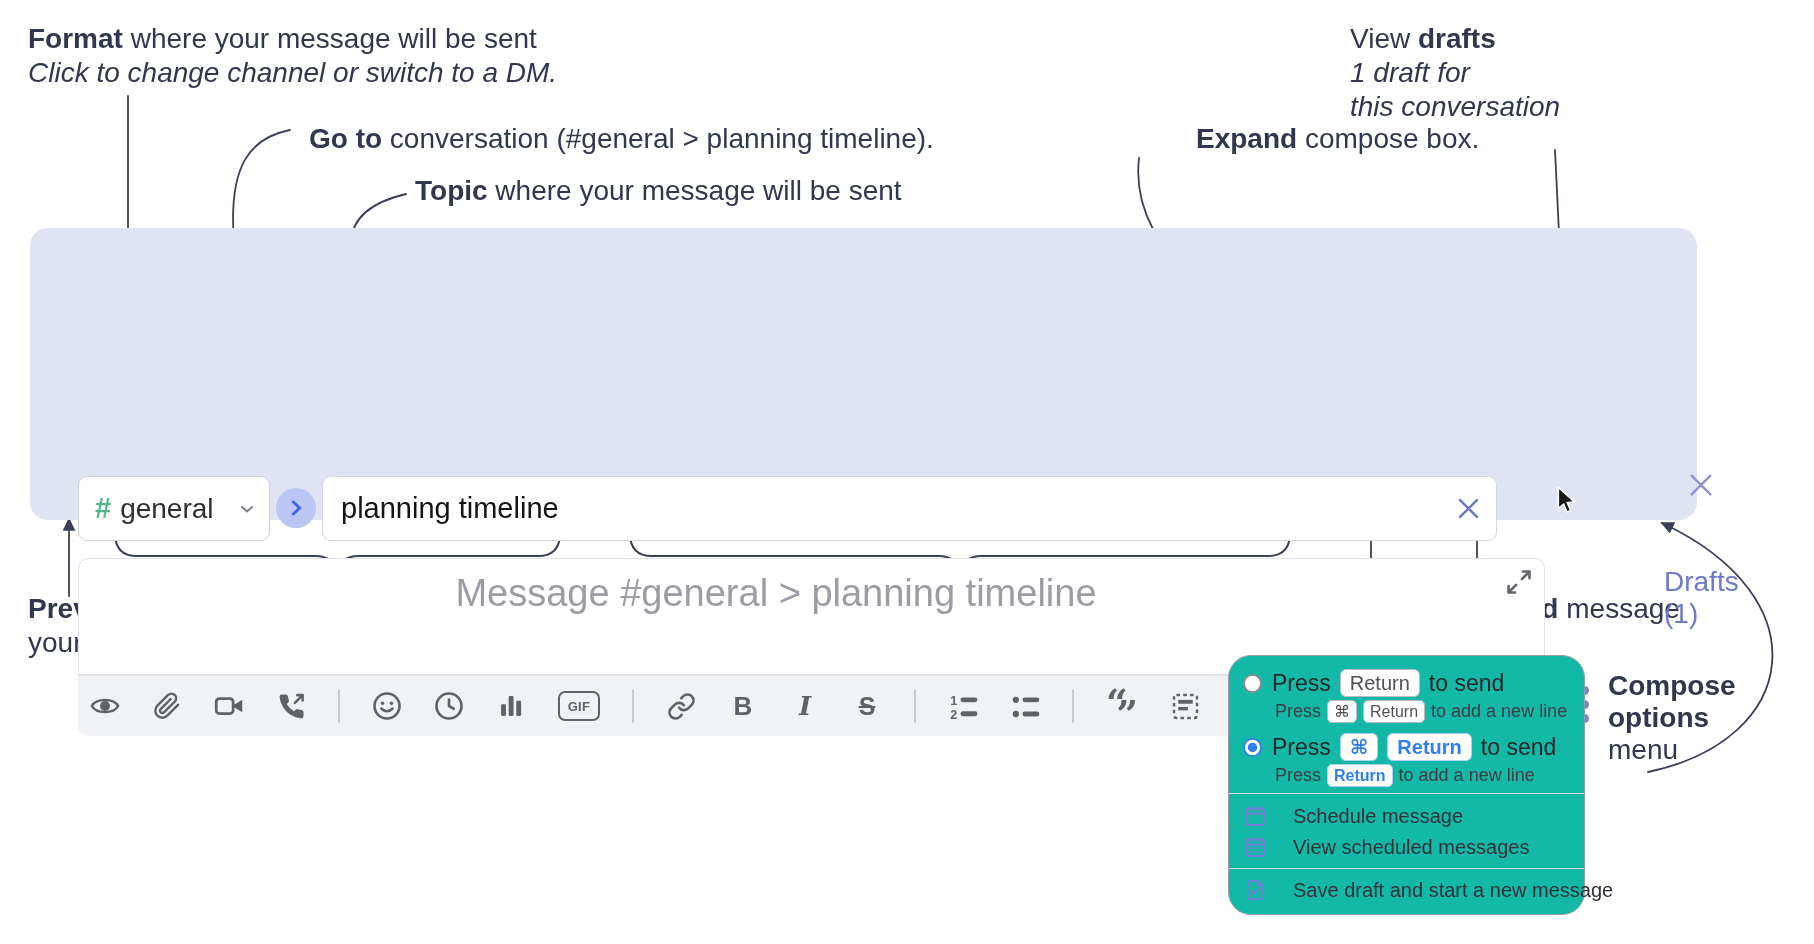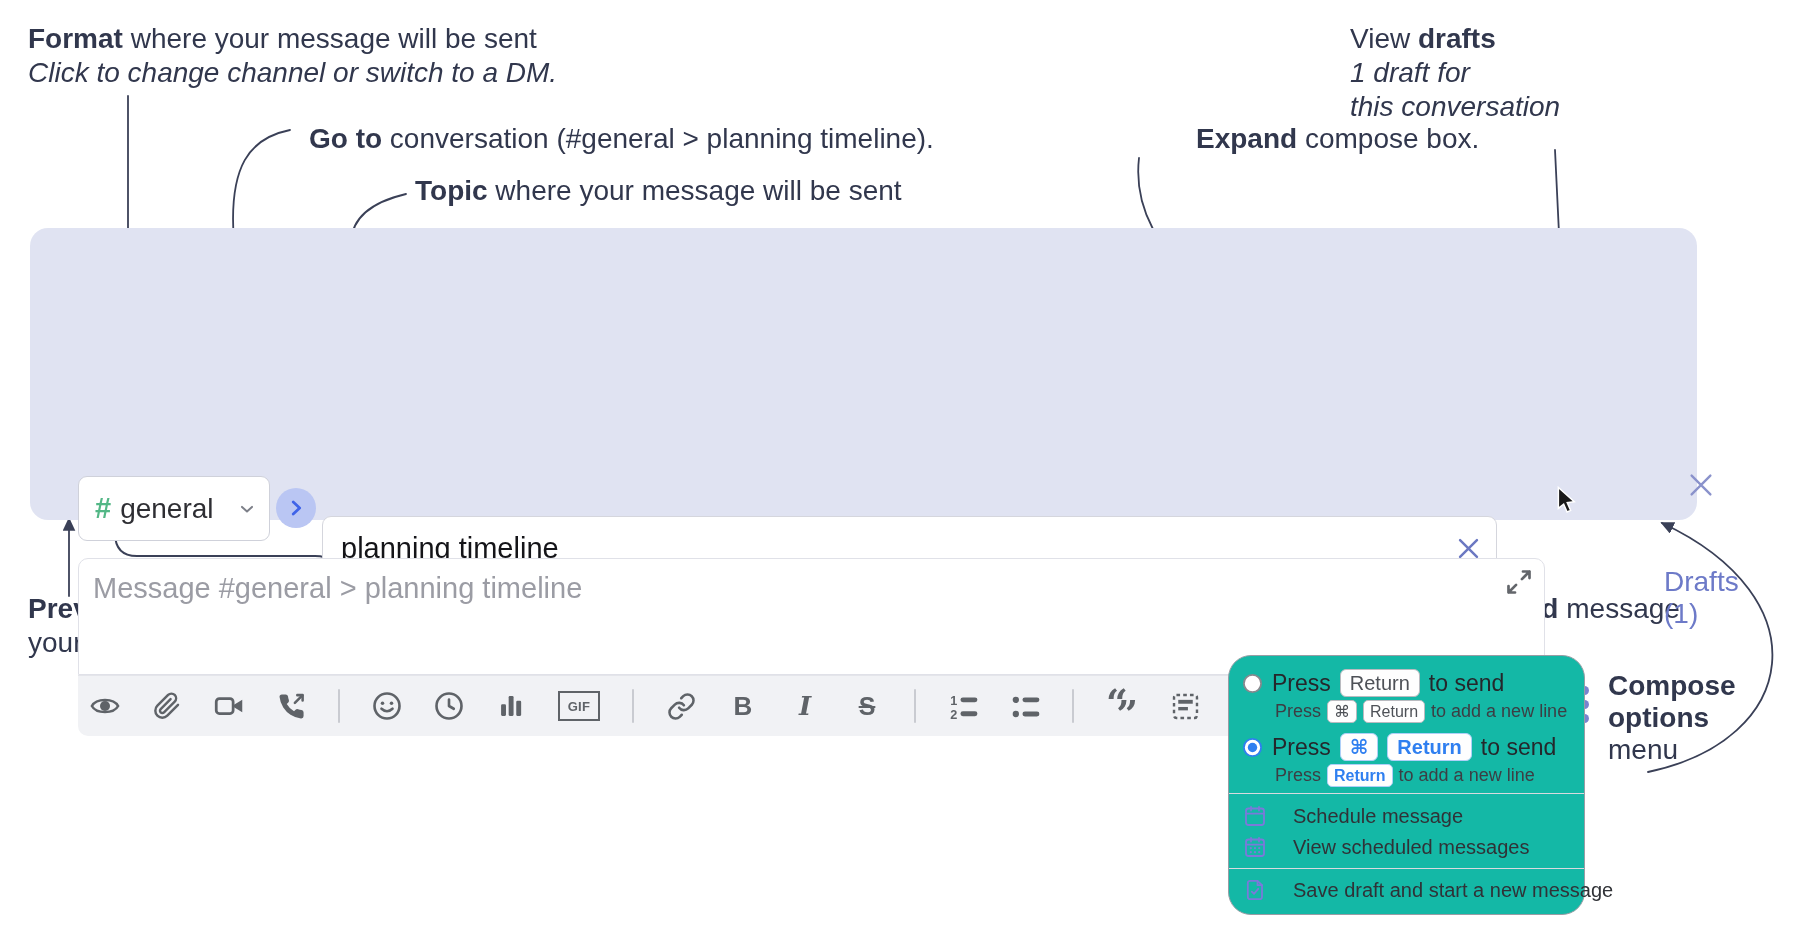--- a/index.html
+++ b/index.html
@@ -17,40 +17,40 @@
   .panel { position:absolute; left:30px; top:228px; width:1667px; height:292px;
            background:#e0e3f2; border-radius:18px; }
   .whitebox { position:absolute; background:#fff; border:1px solid #cfd1da; }
   .channel-box { left:48px; top:248px; width:192px; height:65px; border-radius:9px;
                  display:flex; align-items:center; padding:0 12px 0 16px; gap:9px; cursor:pointer; }
   .hash { color:#53b786; font-size:29px; font-weight:700; }
   .channel-name { font-size:28px; color:#2e2e33; font-weight:500; flex:1; }
   .goto-circle { position:absolute; left:246px; top:260px; width:40px; height:40px; border-radius:50%;
                  background:#bac6f3; display:flex; align-items:center; justify-content:center; }
   .topic-box { left:292px; top:248px; width:1175px; height:65px; border-radius:9px;
-               display:flex; align-items:center; padding:0 14px 0 18px; border-color:#d5d6dd;margin-top:40px; }
+               display:flex; align-items:center; padding:0 14px 0 18px; border-color:#d5d6dd; }
   .topic-box input { flex:1; border:none; outline:none; font-size:29px; color:#141418;
                      font-family:inherit; background:transparent; }
   .msg-box { left:48px; top:330px; width:1467px; height:117px; border-radius:10px 10px 10px 0;
              border-color:#e0e1e8; }
   .msg-box textarea { width:1380px; height:100%; border:none; outline:none; resize:none;
-             font-size:29px; color:#141418; font-family:inherit; padding:13px 0 0 14px; background:transparent; }
+             font-size:38px; color:#141418; font-family:inherit; padding:13px 0 0 14px; background:transparent;text-align:center; }
   .msg-box textarea::placeholder { color:#9b9ca4; opacity:1; }
   .expand-btn { position:absolute; right:11px; top:9px; width:28px; height:28px; cursor:pointer; }
   .toolbar { position:absolute; left:48px; top:447px; width:1354px; height:61px;
              background:#f1f2f5; border-top:1px solid #e4e5ea; border-radius:0 0 10px 10px;
              display:flex; align-items:center; padding-left:12px; gap:32px; }
   .tb { width:30px; height:30px; display:flex; align-items:center; justify-content:center;
         color:#5f6368; flex:none; cursor:pointer; }
   .tbdiv { width:2px; height:34px; background:#c9cbd1; border-radius:1px; flex:none; }
   .tb-text { font-size:26px; font-weight:700; }
   .tb-italic { font-family:"DejaVu Serif","Liberation Serif",serif; font-style:italic; font-size:26px; font-weight:600; }
   .tb-strike { text-decoration:line-through; font-weight:600; font-size:25px; }
   .tb-help { font-size:28px; font-weight:500; }
-  .gif-box { width:42px; height:30px; border:2.5px solid #5f6368; border-radius:0; color:#5f6368;
+  .gif-box { width:42px; height:30px; border:2.5px solid #5f6368; border-radius:7px; color:#5f6368;
              display:flex; align-items:center; justify-content:center; font-size:13px; font-weight:700;
              letter-spacing:.3px; flex:none; cursor:pointer; }
   .quote-ic { position:relative; width:32px; height:30px; font-family:"DejaVu Serif",serif; font-weight:700;
               color:#5f6368; }
   .quote-ic span { position:absolute; font-size:38px; line-height:20px; }
   .quote-ic .q1 { left:0; top:2px; } .quote-ic .q2 { right:0; top:13px; }
   .math-ic { display:flex; align-items:flex-start; color:#5f6368; }
   .math-ic .rad { font-size:29px; font-weight:600; line-height:30px; }
   .math-ic .mx { font-family:"DejaVu Serif",serif; font-style:italic; font-size:20px; line-height:22px;
                  border-top:2.2px solid #5f6368; padding:1px 2px 0 1px; margin-top:3px; }

